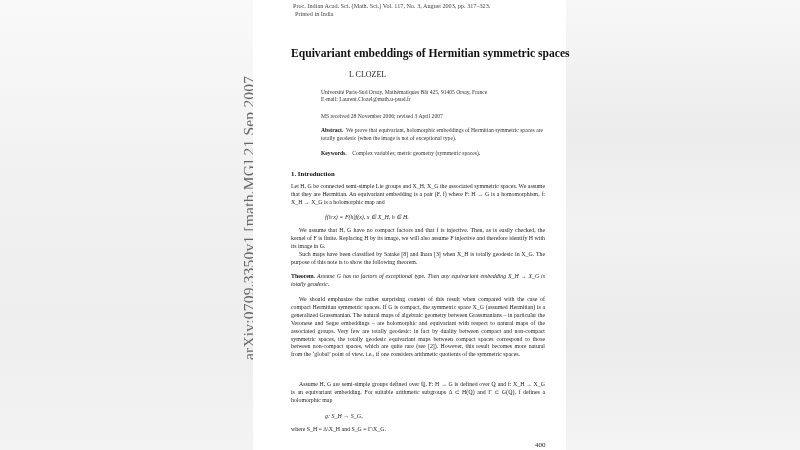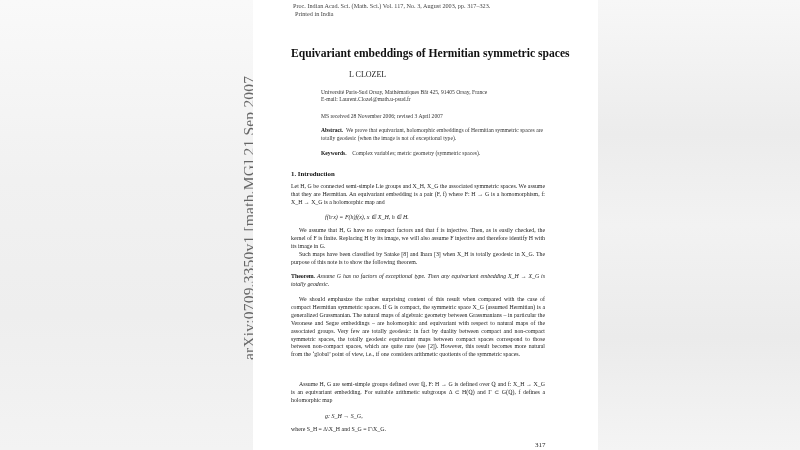--- a/index.html
+++ b/index.html
@@ -11,21 +11,21 @@
   }
   .bg-right {
     position:absolute; left:546px; top:0; width:254px; height:450px;
     background: linear-gradient(180deg, #f7f7f7 0%, #ececec 30%, #f2f2f2 50%, #ebebeb 75%, #f4f4f4 100%);
   }
   .bg-left {
     position:absolute; left:0; top:0; width:253px; height:450px;
     background: linear-gradient(180deg, #f9f9f9 0%, #f1f1f1 40%, #eeeeee 70%, #f3f3f3 100%);
   }
   .page {
-    position:absolute; left:253px; top:0; width:345px; height:450px;
+    position:absolute; left:253px; top:0; width:313px; height:450px;
     background:#ffffff;
   }
   .arxiv-stamp {
     position:absolute; left:240px; top:360px;
     transform-origin: left top;
     transform: rotate(-90deg);
     font-family:"Liberation Serif", serif;
     font-size:15.5px; color:#666; letter-spacing:0.2px;
     white-space:nowrap;
   }
@@ -74,14 +74,14 @@
   <div class="abs body indent" style="top:227px">We assume that H, G have no compact factors and that f is injective. Then, as is easily checked, the kernel of F is finite. Replacing H by its image, we will also assume F injective and therefore identify H with its image in G.</div>
   <div class="abs body indent" style="top:251px">Such maps have been classified by Satake [8] and Ihara [3] when X_H is totally geodesic in X_G. The purpose of this note is to show the following theorem.</div>
   <div class="abs body" style="top:273px">
     <b>Theorem.</b>&nbsp;<i>Assume G has no factors of exceptional type. Then any equivariant embedding X_H → X_G is totally geodesic.</i>
   </div>
   <div class="abs body indent" style="top:296px">We should emphasize the rather surprising content of this result when compared with the case of compact Hermitian symmetric spaces. If G is compact, the symmetric space X_G (assumed Hermitian) is a generalized Grassmanian. The natural maps of algebraic geometry between Grassmanians – in particular the Veronese and Segre embeddings – are holomorphic and equivariant with respect to natural maps of the associated groups. Very few are totally geodesic: in fact by duality between compact and non-compact symmetric spaces, the totally geodesic equivariant maps between compact spaces correspond to those between non-compact spaces, which are quite rare (see [2]). However, this result becomes more natural from the ‘global’ point of view, i.e., if one considers arithmetic quotients of the symmetric spaces.</div>
   <div class="abs body indent" style="top:381px">Assume H, G are semi-simple groups defined over ℚ, F: H → G is defined over ℚ and f: X_H → X_G is an equivariant embedding. For suitable arithmetic subgroups Δ ⊂ H(ℚ) and Γ ⊂ G(ℚ), f defines a holomorphic map</div>
   <div class="abs eq" style="top:413px">g: S_H → S_G,</div>
   <div class="abs body" style="top:426px">where S_H = Δ\X_H and S_G = Γ\X_G.</div>
 
-  <div class="abs pgnum">317</div>
+  <div class="abs pgnum">400</div>
 </div>
 
 </body></html>

